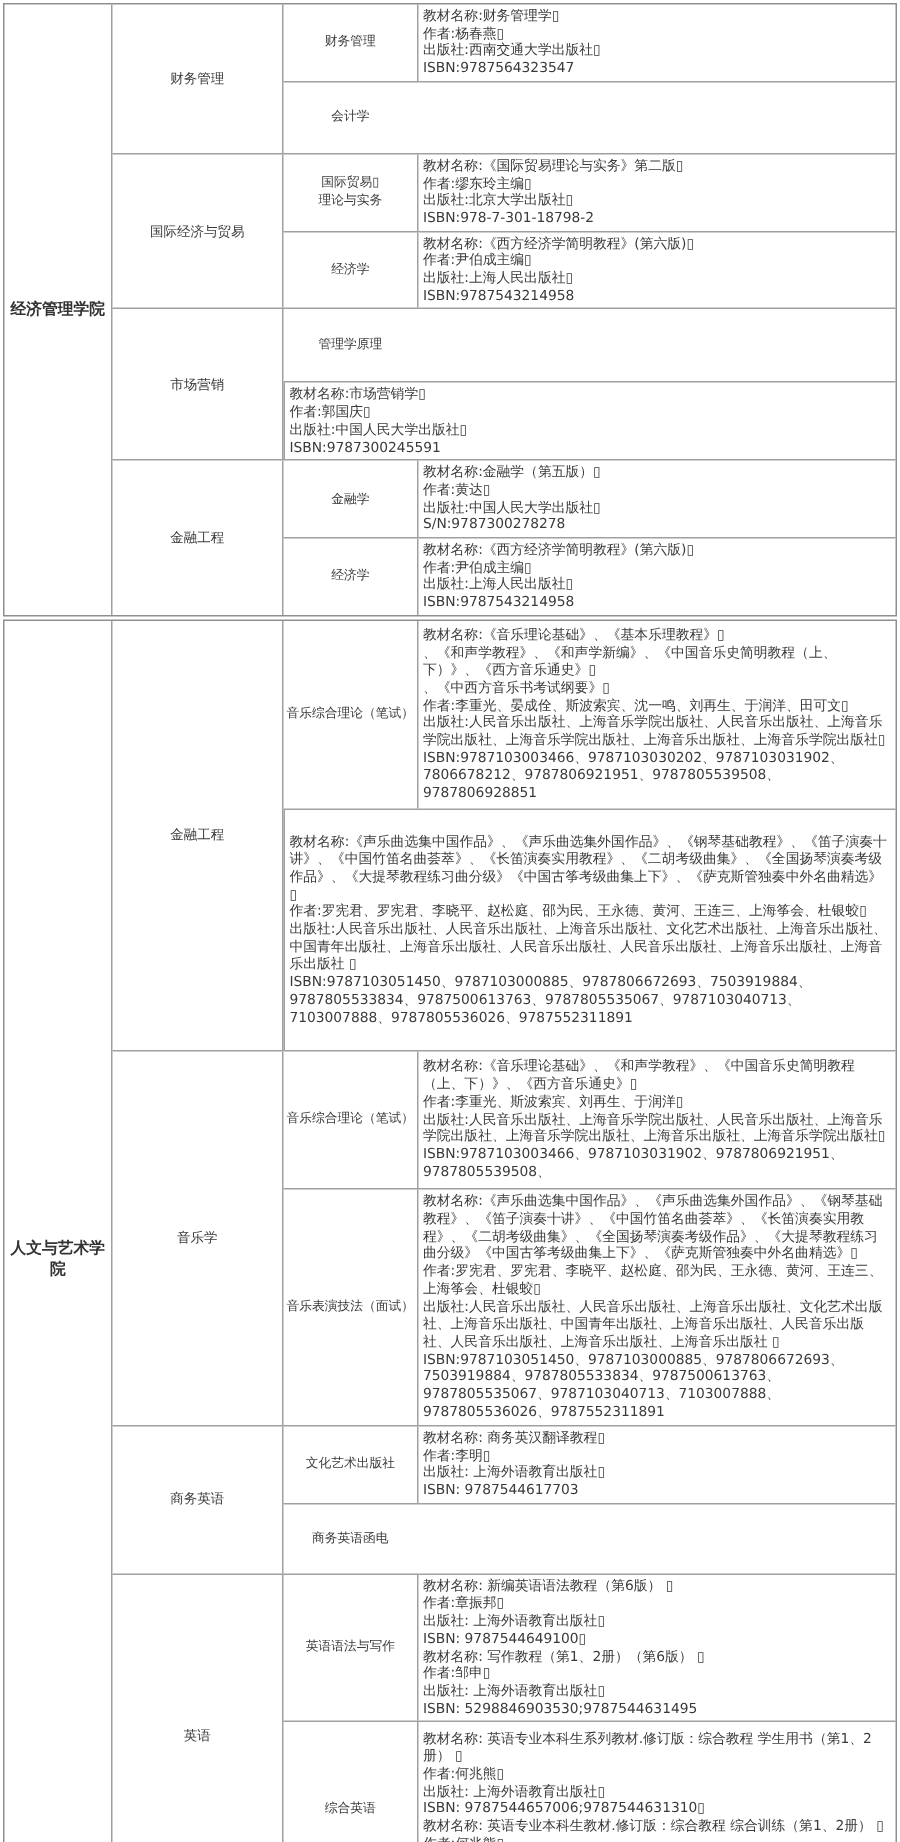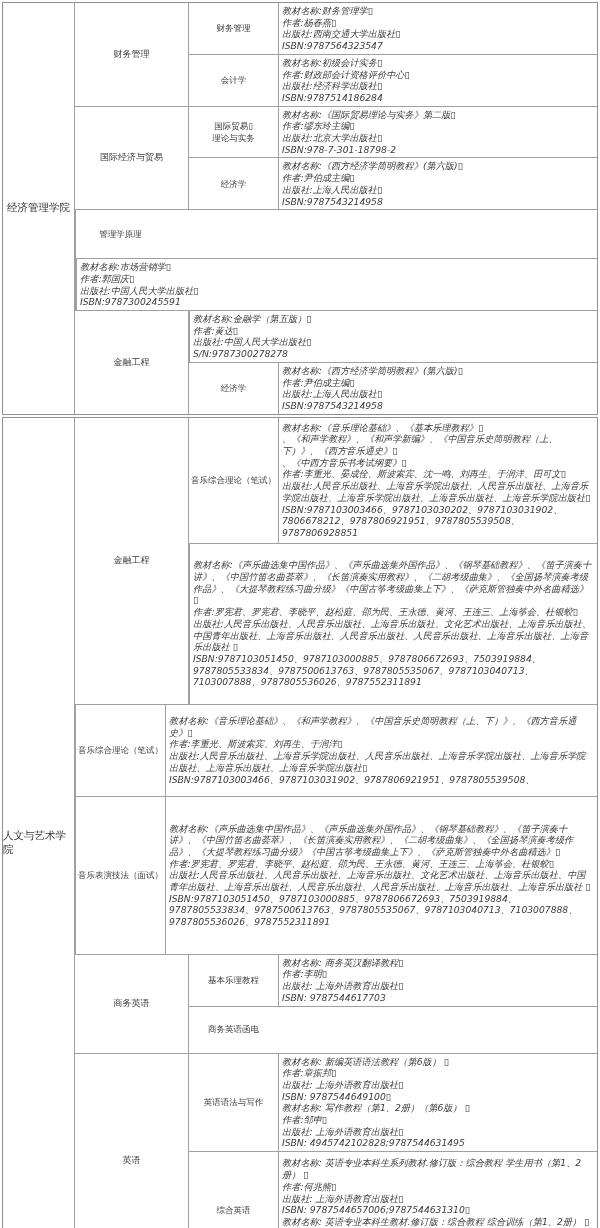--- a/index.html
+++ b/index.html
@@ -1,34 +1,34 @@
 <!DOCTYPE html>
 <html><head>
 <meta charset="utf-8">
 <style>
   html,body{margin:0;padding:0;background:#ffffff;}
   body{width:600px;font-family:"DejaVu Sans","Liberation Sans",sans-serif;color:#3a3a3a;}
   .page{width:596px;padding:2px;}
   .tbl{display:flex;border:1px solid #8f8f8f;background:#fff;}
   .tbl + .tbl{margin-top:2px;}
   .college-cell{flex:0 0 71px;display:flex;align-items:center;justify-content:center;
-    font-weight:normal;font-size:10.5px;color:#333;}
+    font-weight:bold;font-size:10.5px;text-align:center;color:#333;}
   .majors{flex:1;border-left:1px solid #a0a0a0;display:flex;flex-direction:column;}
   .mrow{display:flex;flex:1;}
   .mrow + .mrow{border-top:1px solid #a0a0a0;}
   .major-cell{flex:0 0 109px;display:flex;align-items:center;justify-content:center;
     font-size:9px;text-align:center;padding:2px;}
   .courses{flex:1;border-left:1px solid #a0a0a0;display:flex;flex-direction:column;}
   .crow{display:flex;}
   .crow + .crow{border-top:1px solid #a0a0a0;}
   .course-cell{flex:0 0 85px;display:flex;align-items:center;justify-content:center;
     font-size:8.5px;line-height:1.45;text-align:center;white-space:pre-wrap;padding:2px;}
   .book-cell{flex:1;border-left:1px solid #a0a0a0;font-size:9.2px;line-height:11.7px;
     white-space:pre-wrap;overflow-wrap:break-word;display:flex;flex-direction:column;
-    justify-content:center;padding:2px 4px 2px 3px;font-style:italic;}
+    justify-content:center;padding:2px 4px 2px 3px;}
 </style>
 </head>
 <body>
 
 <div class="page">
 
   <div class="tbl">
     <div class="college-cell">经济管理学院</div>
     <div class="majors">
 
@@ -37,24 +37,20 @@
         <div class="courses">
           <div class="crow" style="min-height:46px">
             <div class="course-cell">财务管理</div>
             <div class="book-cell">教材名称:财务管理学▯
 作者:杨春燕▯
 出版社:西南交通大学出版社▯
 ISBN:9787564323547</div>
           </div>
           <div class="crow" style="min-height:47px">
             <div class="course-cell">会计学</div>
-            <div class="book-cell">教材名称:初级会计实务▯
-作者:财政部会计资格评价中心▯
-出版社:经济科学出版社▯
-ISBN:9787514186284</div>
           </div>
         </div>
       </div>
 
       <div class="mrow">
         <div class="major-cell">国际经济与贸易</div>
         <div class="courses">
           <div class="crow" style="min-height:45px">
             <div class="course-cell">国际贸易▯
 理论与实务</div>
@@ -67,37 +63,39 @@
             <div class="course-cell">经济学</div>
             <div class="book-cell">教材名称:《西方经济学简明教程》(第六版)▯
 作者:尹伯成主编▯
 出版社:上海人民出版社▯
 ISBN:9787543214958</div>
           </div>
         </div>
       </div>
 
       <div class="mrow">
+        <div class="major-cell">市场营销</div>
         <div class="courses">
           <div class="crow" style="min-height:48px">
             <div class="course-cell">管理学原理</div>
           </div>
           <div class="crow" style="min-height:45px">
             <div class="book-cell">教材名称:市场营销学▯
 作者:郭国庆▯
 出版社:中国人民大学出版社▯
 ISBN:9787300245591</div>
           </div>
         </div>
       </div>
 
       <div class="mrow">
         <div class="major-cell">金融工程</div>
         <div class="courses">
           <div class="crow" style="min-height:46px">
+            <div class="course-cell">金融学</div>
             <div class="book-cell">教材名称:金融学（第五版）▯
 作者:黄达▯
 出版社:中国人民大学出版社▯
 S/N:9787300278278</div>
           </div>
           <div class="crow" style="min-height:48px">
             <div class="course-cell">经济学</div>
             <div class="book-cell">教材名称:《西方经济学简明教程》(第六版)▯
 作者:尹伯成主编▯
 出版社:上海人民出版社▯
@@ -128,20 +126,21 @@
           <div class="crow" style="min-height:160px">
             <div class="book-cell">教材名称:《声乐曲选集中国作品》、《声乐曲选集外国作品》、《钢琴基础教程》、《笛子演奏十讲》、《中国竹笛名曲荟萃》、《长笛演奏实用教程》、《二胡考级曲集》、《全国扬琴演奏考级作品》、《大提琴教程练习曲分级》《中国古筝考级曲集上下》、《萨克斯管独奏中外名曲精选》▯
 作者:罗宪君、罗宪君、李晓平、赵松庭、邵为民、王永德、黄河、王连三、上海筝会、杜银蛟▯
 出版社:人民音乐出版社、人民音乐出版社、上海音乐出版社、文化艺术出版社、上海音乐出版社、中国青年出版社、上海音乐出版社、人民音乐出版社、人民音乐出版社、上海音乐出版社、上海音乐出版社 ▯
 ISBN:9787103051450、9787103000885、9787806672693、7503919884、9787805533834、9787500613763、9787805535067、9787103040713、7103007888、9787805536026、9787552311891</div>
           </div>
         </div>
       </div>
 
       <div class="mrow">
+        <div class="major-cell">音乐学</div>
         <div class="courses">
           <div class="crow" style="min-height:91px">
             <div class="course-cell">音乐综合理论（笔试）</div>
             <div class="book-cell">教材名称:《音乐理论基础》、《和声学教程》、《中国音乐史简明教程（上、下）》、《西方音乐通史》▯
 作者:李重光、斯波索宾、刘再生、于润洋▯
 出版社:人民音乐出版社、上海音乐学院出版社、人民音乐出版社、上海音乐学院出版社、上海音乐学院出版社、上海音乐出版社、上海音乐学院出版社▯
 ISBN:9787103003466、9787103031902、9787806921951、9787805539508、</div>
           </div>
           <div class="crow" style="min-height:157px">
             <div class="course-cell">音乐表演技法（面试）</div>
@@ -150,21 +149,21 @@
 出版社:人民音乐出版社、人民音乐出版社、上海音乐出版社、文化艺术出版社、上海音乐出版社、中国青年出版社、上海音乐出版社、人民音乐出版社、人民音乐出版社、上海音乐出版社、上海音乐出版社 ▯
 ISBN:9787103051450、9787103000885、9787806672693、7503919884、9787805533834、9787500613763、9787805535067、9787103040713、7103007888、9787805536026、9787552311891</div>
           </div>
         </div>
       </div>
 
       <div class="mrow">
         <div class="major-cell">商务英语</div>
         <div class="courses">
           <div class="crow" style="min-height:47px">
-            <div class="course-cell">基本乐理教程</div>
+            <div class="course-cell">文化艺术出版社</div>
             <div class="book-cell">教材名称: 商务英汉翻译教程▯
 作者:李明▯
 出版社: 上海外语教育出版社▯
 ISBN: 9787544617703</div>
           </div>
           <div class="crow" style="min-height:46px">
             <div class="course-cell">商务英语函电</div>
           </div>
         </div>
       </div>
@@ -174,21 +173,21 @@
         <div class="courses">
           <div class="crow" style="min-height:93px">
             <div class="course-cell">英语语法与写作</div>
             <div class="book-cell">教材名称: 新编英语语法教程（第6版） ▯
 作者:章振邦▯
 出版社: 上海外语教育出版社▯
 ISBN: 9787544649100▯
 教材名称: 写作教程（第1、2册）（第6版） ▯
 作者:邹申▯
 出版社: 上海外语教育出版社▯
-ISBN: 4945742102828;9787544631495</div>
+ISBN: 5298846903530;9787544631495</div>
           </div>
           <div class="crow" style="min-height:116px">
             <div class="course-cell">综合英语</div>
             <div class="book-cell">教材名称: 英语专业本科生系列教材.修订版：综合教程 学生用书（第1、2册） ▯
 作者:何兆熊▯
 出版社: 上海外语教育出版社▯
 ISBN: 9787544657006;9787544631310▯
 教材名称: 英语专业本科生教材.修订版：综合教程 综合训练（第1、2册） ▯
 作者:何兆熊▯
 出版社: 上海外语教育出版社▯

